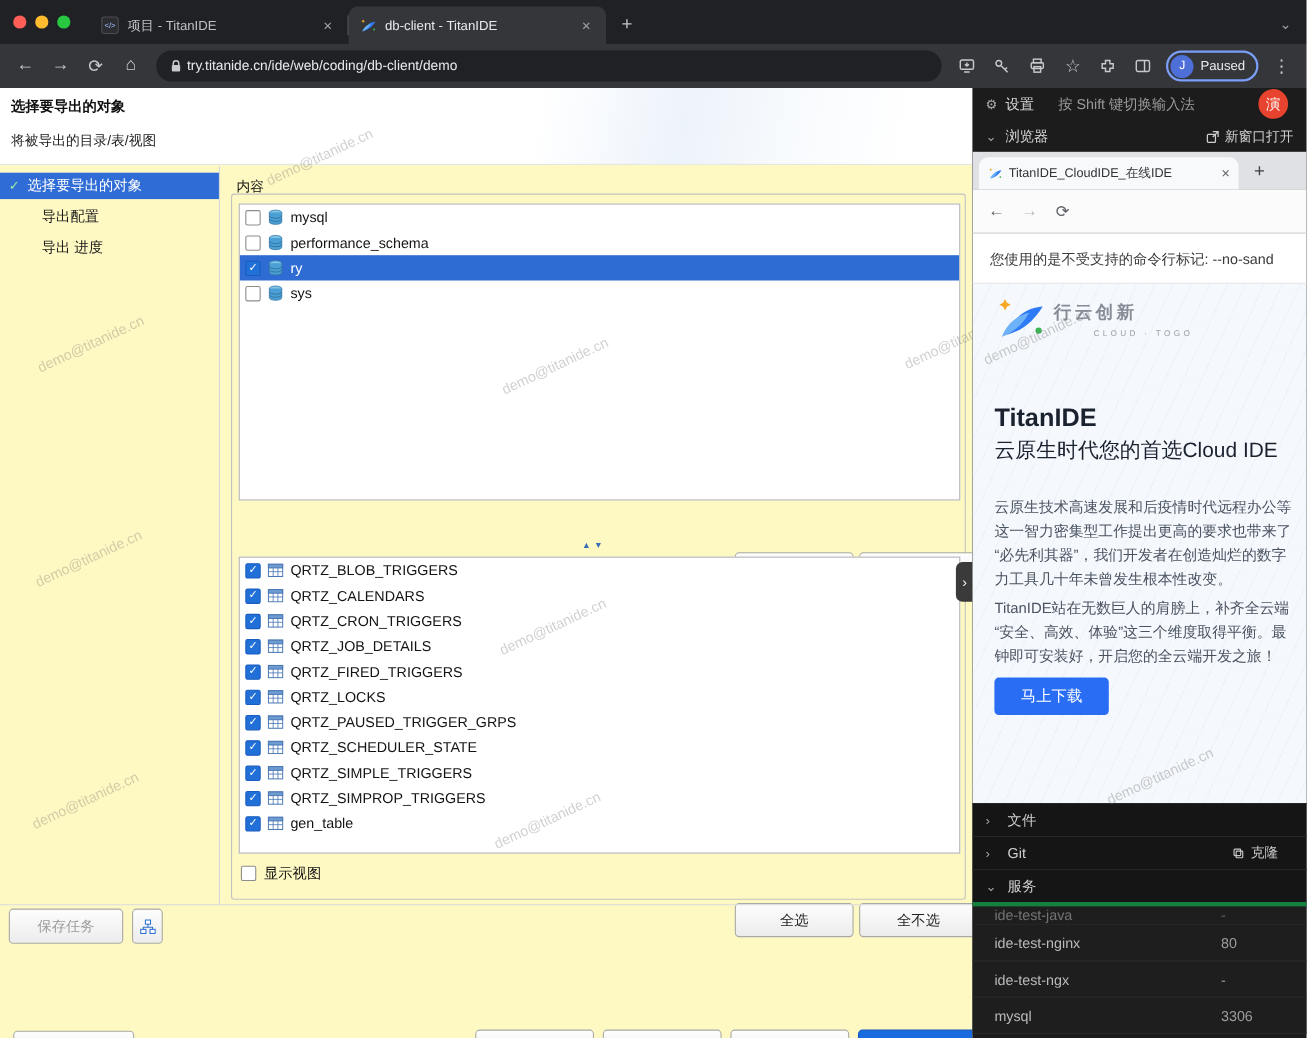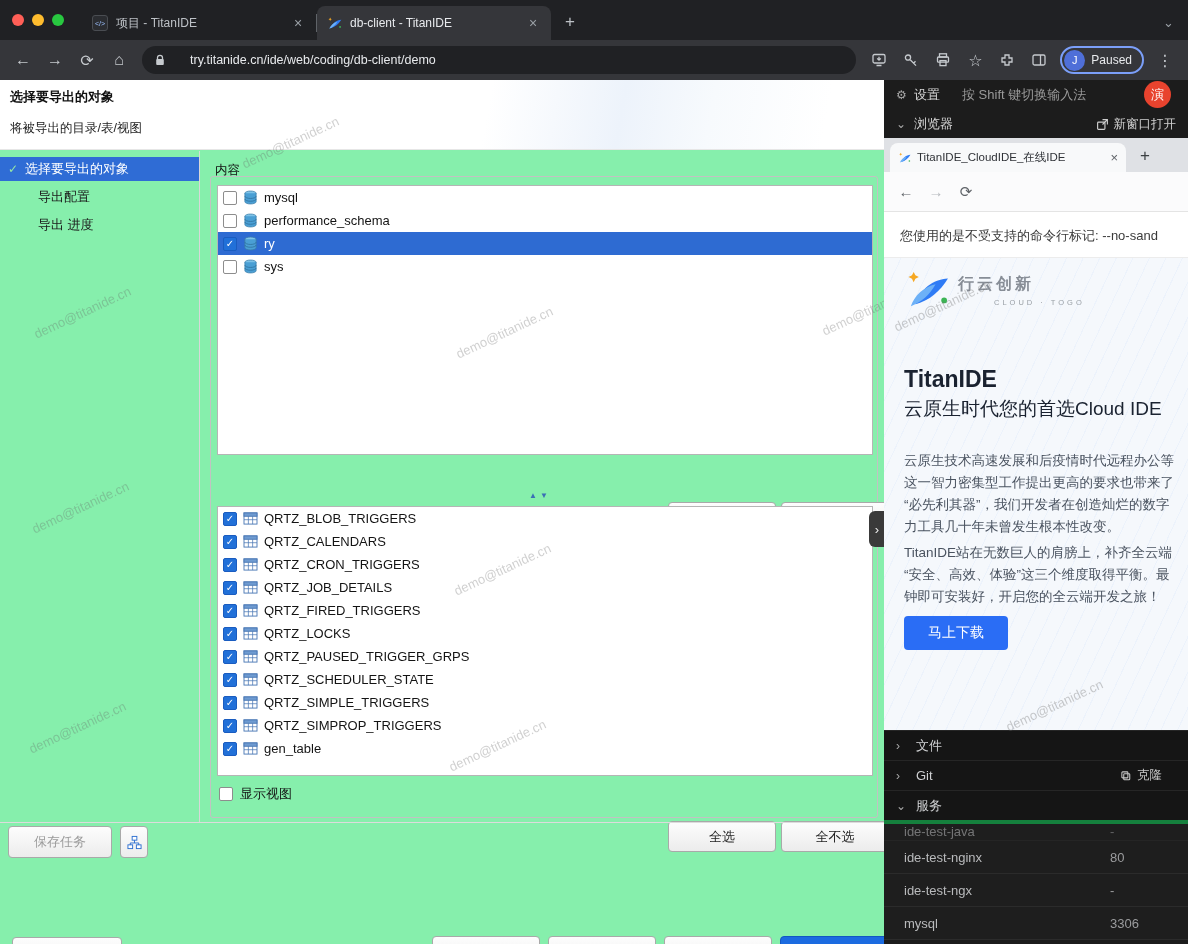--- a/index.html
+++ b/index.html
@@ -17,27 +17,27 @@
   .tab .tab-title { flex:1; white-space:nowrap; overflow:hidden; }
   .tab .tab-close { font-size:14px; color:#9aa0a6; width:16px; text-align:center; }
   .tab-divider { width:1px; height:18px; background:#5f6368; margin-bottom:8px; }
   .newtab-btn { width:26px; height:26px; margin:0 0 5px 6px; display:flex; align-items:center; justify-content:center; color:#bdc1c6; font-size:17px; }
   .tabbar-chevron { margin-left:auto; margin-right:14px; margin-bottom:10px; color:#9aa0a6; font-size:13px; }
   .fav-code { width:16px; height:16px; border-radius:3px; background:#2b2d31; border:1px solid #4a4d52; color:#9cc1ff; font-size:7px; display:flex; align-items:center; justify-content:center; flex:none; }
 
   
   .toolbar { position:absolute; left:0; top:40px; width:1188px; height:40px; background:#35363a; display:flex; align-items:center; padding:0 8px; gap:2px; }
   .tool-icon { width:30px; height:30px; display:flex; align-items:center; justify-content:center; color:#c6cace; font-size:16px; flex:none; }
-  .urlbar { flex:1; height:28px; background:#202124; border-radius:14px; display:flex; align-items:center; gap:24px; padding:0 12px; margin:0 6px; color:#e8eaed; font-size:12.5px; white-space:nowrap; overflow:hidden; }
+  .urlbar { flex:1; height:28px; background:#202124; border-radius:14px; display:flex; align-items:center; gap:4px; padding:0 12px; margin:0 6px; color:#e8eaed; font-size:12.5px; white-space:nowrap; overflow:hidden; }
   .profile-pill { height:28px; border:2px solid #7b9ff9; border-radius:14px; display:flex; align-items:center; gap:6px; padding:0 10px 0 2px; margin:0 4px; flex:none; }
   .avatar { width:21px; height:21px; border-radius:50%; background:#4f6fd8; color:#fff; font-size:11px; display:flex; align-items:center; justify-content:center; }
   .profile-status { color:#e8eaed; font-size:12px; }
 
   
-  .wizard { position:absolute; left:0; top:80px; width:884px; height:864px; background:#86efac; overflow:hidden;padding-left:11px; }
+  .wizard { position:absolute; left:0; top:80px; width:884px; height:864px; background:#fef9c3; overflow:hidden;padding-left:11px; }
   .wz-header { position:absolute; left:0; top:0; width:884px; height:70px; border-bottom:1px solid #e6e6e6; background:linear-gradient(100deg,#ffffff 55%,#edf3fb 70%,#f7fafd 80%,#ffffff 93%); }
   .wz-title { position:absolute; left:10px; top:8px; font-size:13px; font-weight:bold; color:#101010; }
   .wz-subtitle { position:absolute; left:10px; top:40px; font-size:12.5px; color:#1c1c1c; }
   .wz-steps { position:absolute; left:0; top:71px; width:200px; height:671px; border-right:1px solid #d8d8d8; padding-top:6px; }
   .step { height:24px; margin-bottom:4px; display:flex; align-items:center; gap:7px; font-size:13px; color:#1a1a1a; padding-left:38px; }
   .step.active { background:#2f6cd5; color:#fff; padding-left:8px; }
   .step-check { color:#97e8a5; font-size:12px; }
   .wz-group-label { position:absolute; left:215px; top:82px; font-size:12.5px; color:#111; }
   .wz-group { position:absolute; left:210px; top:96px; width:668px; height:642px; border:1px solid #c2c2c2; border-radius:3px; }
   .list { position:absolute; left:6px; width:656px; background:#fff; border:1px solid #b5b5b5; overflow:hidden; }

